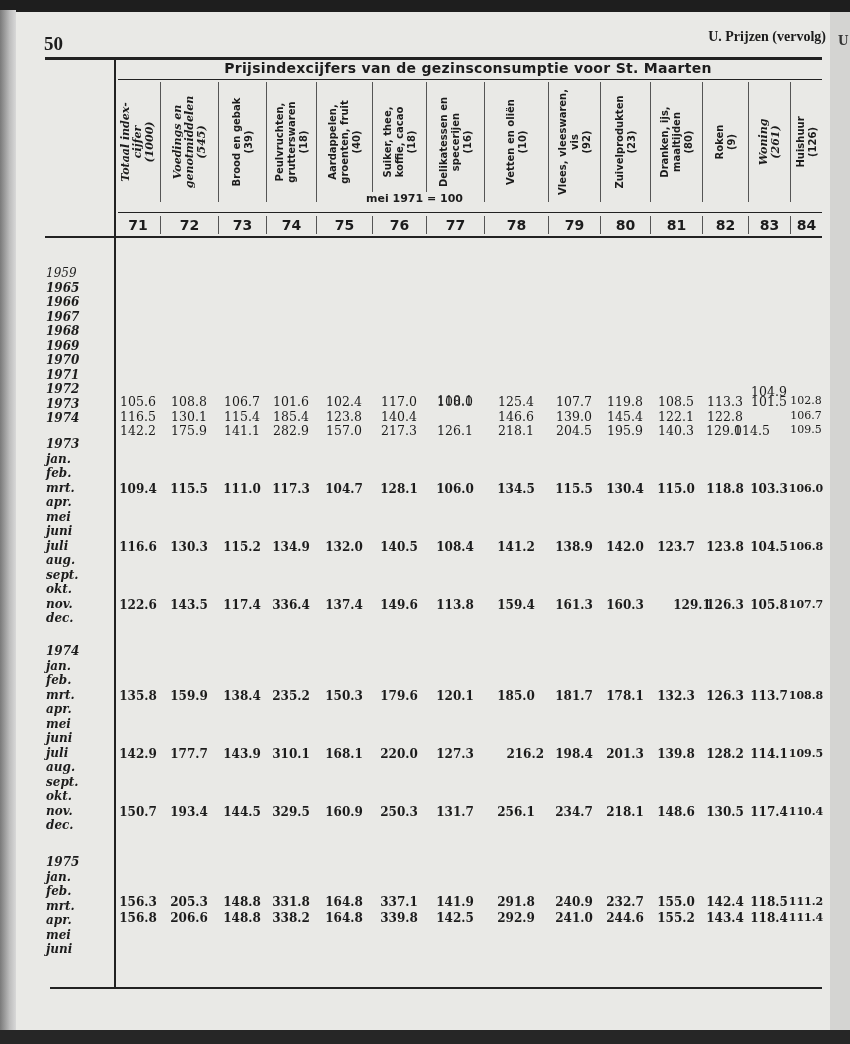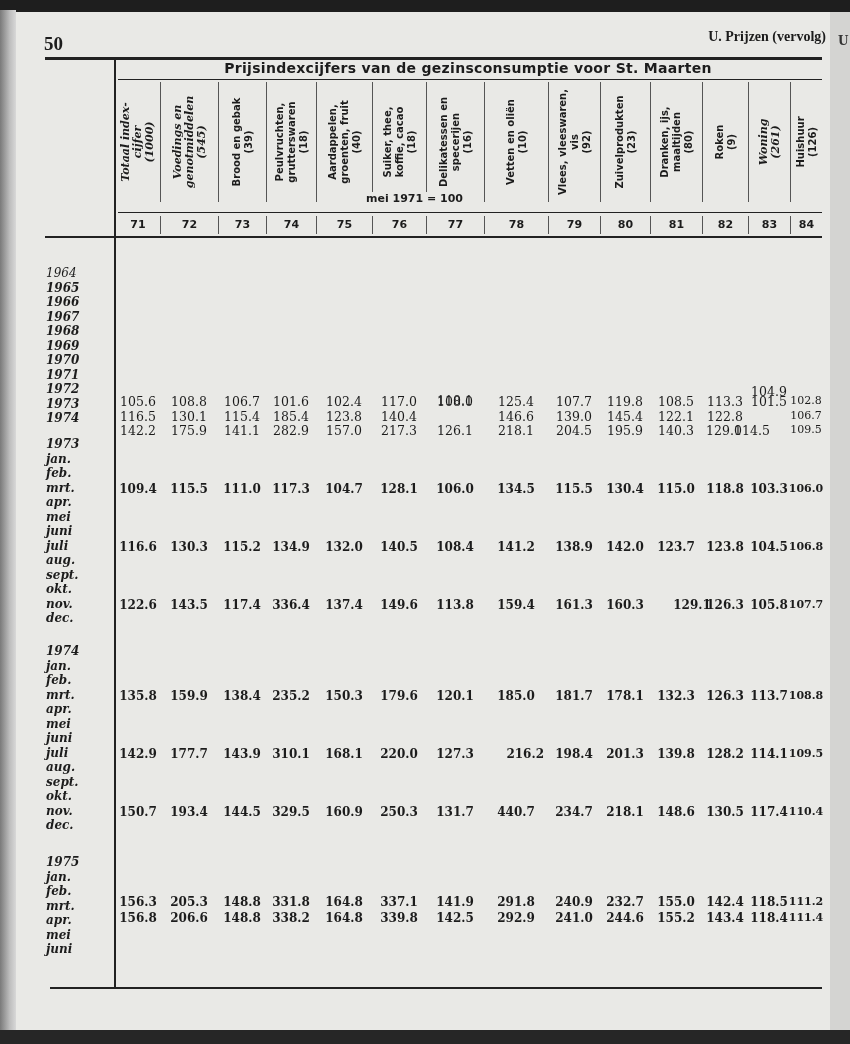--- a/index.html
+++ b/index.html
@@ -13,21 +13,21 @@
   .pagenum{position:absolute;left:44px;top:33px;font-size:19px;font-weight:bold;font-family:"Liberation Serif",serif;}
   .section{position:absolute;right:24px;top:29px;font-size:14px;font-weight:bold;font-family:"Liberation Serif",serif;}
   .hr{position:absolute;background:#222;}
   .vline{position:absolute;background:#222;}
   .title{position:absolute;left:118px;top:60px;width:700px;text-align:center;font-family:"DejaVu Sans",sans-serif;font-size:14px;font-weight:bold;letter-spacing:0.3px;}
   .colhead{position:absolute;top:82px;height:120px;border-left:1px solid #555;box-sizing:border-box;}
   .colhead:first-child{border-left:none;}
   .colhead .rot{position:absolute;left:50%;top:50%;transform:translate(-50%,-50%) rotate(-90deg);white-space:pre;text-align:center;font-family:"DejaVu Sans",sans-serif;font-size:10px;font-weight:bold;line-height:12px;}
   .colhead .rot.it{font-family:"DejaVu Serif",serif;font-style:italic;font-size:11px;}
   .base{position:absolute;left:360px;top:192px;font-family:"DejaVu Sans",sans-serif;font-size:11px;font-weight:bold;background:#e9e9e6;padding:0 6px;}
-  .num{position:absolute;top:216px;height:18px;text-align:center;font-family:"DejaVu Sans",sans-serif;font-size:11px;font-weight:bold;border-left:1px solid #555;box-sizing:border-box;line-height:18px;}
+  .num{position:absolute;top:216px;height:18px;text-align:center;font-family:"DejaVu Sans",sans-serif;font-size:14px;font-weight:bold;border-left:1px solid #555;box-sizing:border-box;line-height:18px;}
   .rowlabel{position:absolute;left:46px;font-style:italic;font-weight:bold;font-size:12px;line-height:14.5px;font-family:"DejaVu Serif",serif;}
   .rowlabel.plain{font-weight:normal;}
   .cell{position:absolute;width:56px;text-align:center;font-size:12.5px;font-family:"DejaVu Serif",serif;}
   .cell.b{font-weight:bold;font-size:12px;}
   .cell.sm{font-size:11px;}
 </style>
 </head>
 <body>
 
 <div class="topbar"></div>
@@ -127,21 +127,21 @@
     <div class="num" style="left: 484px; width: 64px;">78</div>
     <div class="num" style="left: 548px; width: 52px;">79</div>
     <div class="num" style="left: 600px; width: 50px;">80</div>
     <div class="num" style="left: 650px; width: 52px;">81</div>
     <div class="num" style="left: 702px; width: 46px;">82</div>
     <div class="num" style="left: 748px; width: 42px;">83</div>
     <div class="num" style="left: 790px; width: 32px;">84</div>
   </div>
 
 <div id="body">
-    <div class="rowlabel plain" style="top: 266px;">1964</div>
+    <div class="rowlabel plain" style="top: 266px;">1959</div>
     <div class="rowlabel" style="top: 280.5px;">1965</div>
     <div class="rowlabel" style="top: 295px;">1966</div>
     <div class="rowlabel" style="top: 309.5px;">1967</div>
     <div class="rowlabel" style="top: 324px;">1968</div>
     <div class="rowlabel" style="top: 338.5px;">1969</div>
     <div class="rowlabel" style="top: 353px;">1970</div>
     <div class="rowlabel" style="top: 367.5px;">1971</div>
     <div class="rowlabel" style="top: 382px;">1972</div>
     <div class="rowlabel" style="top: 396.5px;">1973</div>
     <div class="rowlabel" style="top: 411px;">1974</div>
@@ -283,21 +283,21 @@
     <div class="cell b" style="left: 697px; top: 746.5px;">128.2</div>
     <div class="cell b" style="left: 741px; top: 746.5px;">114.1</div>
     <div class="cell b sm" style="left: 778px; top: 746.5px;">109.5</div>
     <div class="cell b" style="left: 110px; top: 804.5px;">150.7</div>
     <div class="cell b" style="left: 161px; top: 804.5px;">193.4</div>
     <div class="cell b" style="left: 214px; top: 804.5px;">144.5</div>
     <div class="cell b" style="left: 263px; top: 804.5px;">329.5</div>
     <div class="cell b" style="left: 316px; top: 804.5px;">160.9</div>
     <div class="cell b" style="left: 371px; top: 804.5px;">250.3</div>
     <div class="cell b" style="left: 427px; top: 804.5px;">131.7</div>
-    <div class="cell b" style="left: 488px; top: 804.5px;">440.7</div>
+    <div class="cell b" style="left: 488px; top: 804.5px;">256.1</div>
     <div class="cell b" style="left: 546px; top: 804.5px;">234.7</div>
     <div class="cell b" style="left: 597px; top: 804.5px;">218.1</div>
     <div class="cell b" style="left: 648px; top: 804.5px;">148.6</div>
     <div class="cell b" style="left: 697px; top: 804.5px;">130.5</div>
     <div class="cell b" style="left: 741px; top: 804.5px;">117.4</div>
     <div class="cell b sm" style="left: 778px; top: 804.5px;">110.4</div>
     <div class="rowlabel" style="top: 855px;">1975</div>
     <div class="rowlabel" style="top: 869.5px;">jan.</div>
     <div class="rowlabel" style="top: 884px;">feb.</div>
     <div class="rowlabel" style="top: 898.5px;">mrt.</div>

